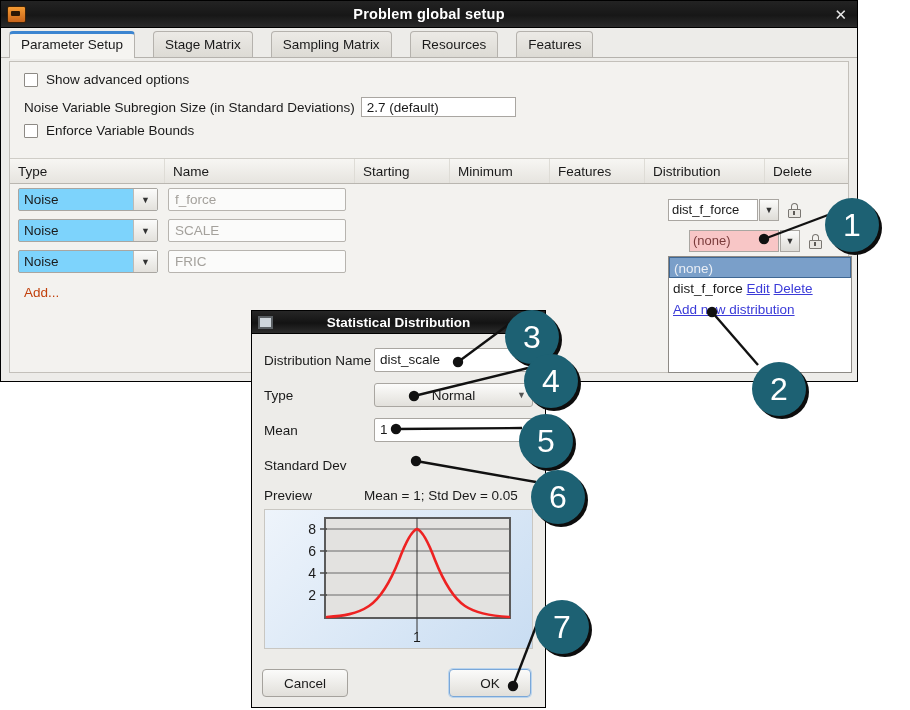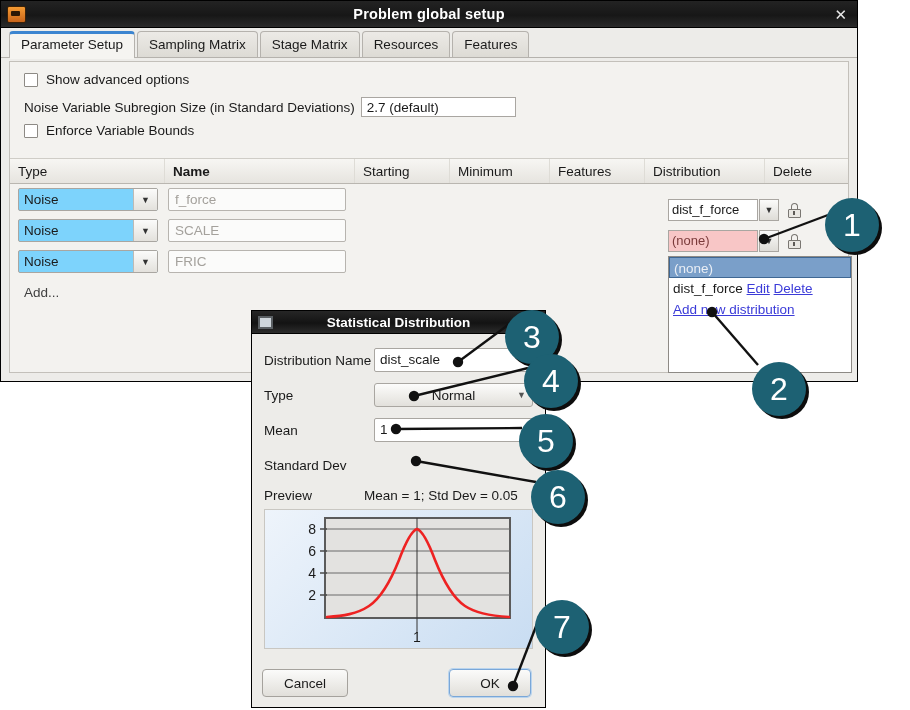--- a/index.html
+++ b/index.html
@@ -56,21 +56,21 @@
   .tabstrip:after{
     content:"";position:absolute;left:0;right:0;bottom:0;height:1px;background:#b5b2ad;
   }
   .tab{
     padding:5px 11px 6px;
     font-size:13.5px;
     background:linear-gradient(to bottom,#eceae6,#dcdad4);
     border:1px solid #b5b2ad;
     border-bottom:none;
     border-radius:4px 4px 0 0;
-    margin-right:2px;
+    margin-right:18px;
     color:#1a1a1a;
     position:relative;
     white-space:nowrap;
   }
   .tab.active{
     background:#f5f4f1;
     border-top:3px solid #3c85d0;
     padding-top:3px;
     z-index:3;
   }
@@ -101,21 +101,21 @@
   
   .tbl{position:absolute;left:0;right:0;top:96px;}
   .thead{
     display:flex;height:24px;align-items:center;
     background:linear-gradient(to bottom,#f7f6f3,#e6e4df);
     border-top:1px solid #cfcdc7;border-bottom:1px solid #b9b6b0;
     font-size:13.5px;
   }
   .th{padding-left:8px;box-sizing:border-box;border-right:1px solid #dedcd6;height:100%;display:flex;align-items:center;}
   .c-type{width:155px;}
-  .c-name{width:190px;font-weight:bold;}
+  .c-name{width:190px;}
   .c-start{width:95px;}
   .c-min{width:100px;}
   .c-max{width:95px;}
   .c-dist{width:120px;}
   .c-del{width:70px;border-right:none;}
   .trow{display:flex;align-items:center;height:31px;padding-left:8px;box-sizing:border-box;}
 
   .combo{
     width:140px;height:23px;display:flex;align-items:center;
     border:1px solid #a9a6a1;border-radius:2px;background:#7dd3fc;
@@ -144,21 +144,21 @@
     display:inline-block;vertical-align:middle;box-sizing:border-box;
     text-align:center;font-size:9px;line-height:20px;color:#333;margin-left:1px;
   }
   .lock{
     display:inline-block;vertical-align:middle;width:13px;height:15px;margin-left:5px;position:relative;
   }
   .lock .body{position:absolute;left:0;bottom:0;width:13px;height:9px;border:1px solid #7a7772;border-radius:1px;background:#e9e7e2;box-sizing:border-box;}
   .lock .shk{position:absolute;left:3px;top:0;width:7px;height:7px;border:1px solid #7a7772;border-bottom:none;border-radius:4px 4px 0 0;box-sizing:border-box;}
   .lock .pin{position:absolute;left:5.5px;bottom:3px;width:2px;height:4px;background:#5d5a56;}
 
-  .addlink{color:#404040;font-size:13.5px;padding:8px 0 0 14px;}
+  .addlink{color:#c2410c;font-size:13.5px;padding:8px 0 0 14px;}
 
   
   .dd{
     position:absolute;left:668px;top:256px;width:182px;
     background:#fff;border:1px solid #8d8a85;z-index:40;
     font-size:13.5px;
   }
   .dd-item{height:21px;line-height:21px;padding-left:4px;white-space:nowrap;}
   .dd-item.sel{background:#7a9fc9;color:#e9eef5;border:1px solid #3f6793;box-sizing:border-box;}
   .dd-link{color:#3b3bd8;text-decoration:underline;}
@@ -225,22 +225,22 @@
 <div class="main-window">
 
   <div class="titlebar">
     <div class="tb-icon"></div>
     <div class="tb-title">Problem global setup</div>
     <div class="tb-close">✕</div>
   </div>
 
   <div class="tabstrip">
     <div class="tab active">Parameter Setup</div>
+    <div class="tab">Stage Matrix</div>
     <div class="tab">Sampling Matrix</div>
-    <div class="tab">Stage Matrix</div>
     <div class="tab">Resources</div>
     <div class="tab">Features</div>
   </div>
 
   <div class="panel">
 
     <div class="row-opt">
       <span class="chk"></span>
       <span class="opt-label">Show advanced options</span>
     </div>
@@ -292,21 +292,21 @@
 
       <div class="addlink">Add...</div>
     </div>
   </div>
 </div>
 
 <div style="position:absolute;left:668px;top:199px;z-index:30;">
   <span class="distcombo">dist_f_force</span><span class="distbtn">▼</span>
   <span class="lock"><span class="shk"></span><span class="body"></span><span class="pin"></span></span>
 </div>
-<div style="position:absolute;left:668px;top:230px;z-index:30;">
+<div style="position:absolute;left:689px;top:230px;z-index:30;">
   <span class="distcombo pink">(none)</span><span class="distbtn">▼</span>
   <span class="lock"><span class="shk"></span><span class="body"></span><span class="pin"></span></span>
 </div>
 
 <div class="dd">
   <div class="dd-item sel">(none)</div>
   <div class="dd-item">
     <span>dist_f_force</span>
     <span class="dd-link">Edit</span>
     <span class="dd-link">Delete</span>

